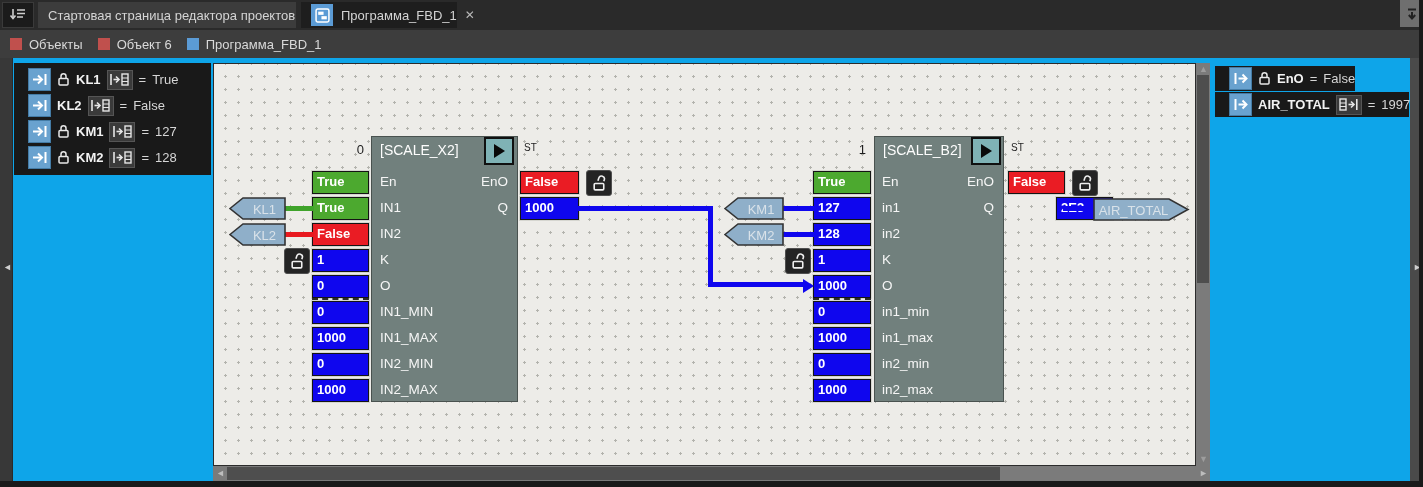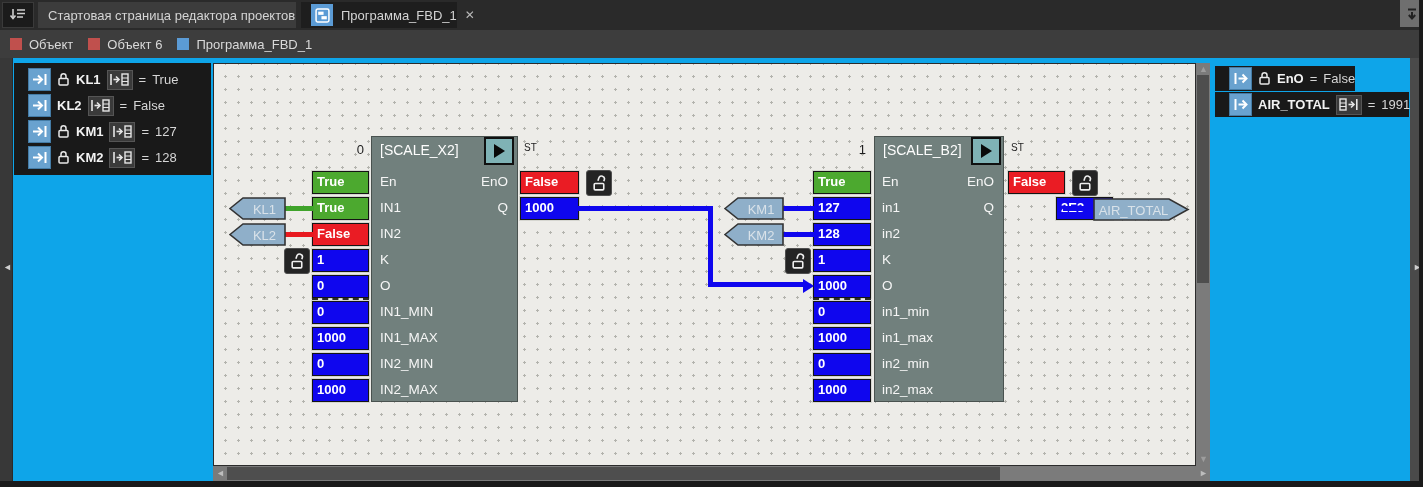--- a/index.html
+++ b/index.html
@@ -94,21 +94,21 @@
             <path d="M6 5 v6" stroke="#222" stroke-width="2"></path>
             <path d="M2.8 8 L6 11.5 L9.2 8" stroke="#222" stroke-width="2" fill="none"></path>
           </svg>
       </span>
     </div>
   </div>
 
   <div class="abs crumbbar" id="crumbbar">
       <div class="crumb">
         <span class="sq" style="background: rgb(192, 80, 77);"></span>
-        <span>Объект</span>
+        <span>Объекты</span>
       </div>
       <div class="crumb">
         <span class="sq" style="background: rgb(192, 80, 77);"></span>
         <span>Объект 6</span>
       </div>
       <div class="crumb">
         <span class="sq" style="background: rgb(91, 155, 213);"></span>
         <span>Программа_FBD_1</span>
       </div>
     </div>
@@ -255,21 +255,21 @@
         <span class="watchic">
           <svg width="21" height="15" viewBox="0 0 21 15">
             <rect x="2" y="2" width="6" height="11" fill="none" stroke="#e6e6e6" stroke-width="1.4"></rect>
             <path d="M2 6 h6 M2 9.5 h6" stroke="#e6e6e6" stroke-width="1.2"></path>
             <path d="M10.5 7.5 h5" stroke="#e6e6e6" stroke-width="1.6"></path>
             <path d="M13 4.5 l3 3 -3 3" fill="none" stroke="#e6e6e6" stroke-width="1.6"></path>
             <path d="M18.8 2 v11" stroke="#e6e6e6" stroke-width="1.6"></path>
           </svg>
         </span>
         <span>=</span>
-        <span>1991</span>
+        <span>1997</span>
       </div>
     </div>
 
   <div class="abs canvas" id="cv">
       <div class="block" style="position: absolute; left: 157px; top: 72px; width: 147px; height: 266px;"></div>
       <div class="binst" style="position: absolute; left: 116px; top: 78px; width: 34px; height: 16px;">0</div>
       <div class="btitle" style="position: absolute; left: 166px; top: 78px;">[SCALE_X2]</div>
       <div class="playbtn" style="position: absolute; left: 270px; top: 73px; width: 30px; height: 28px;">
         <span class="playtri"></span>
       </div>

